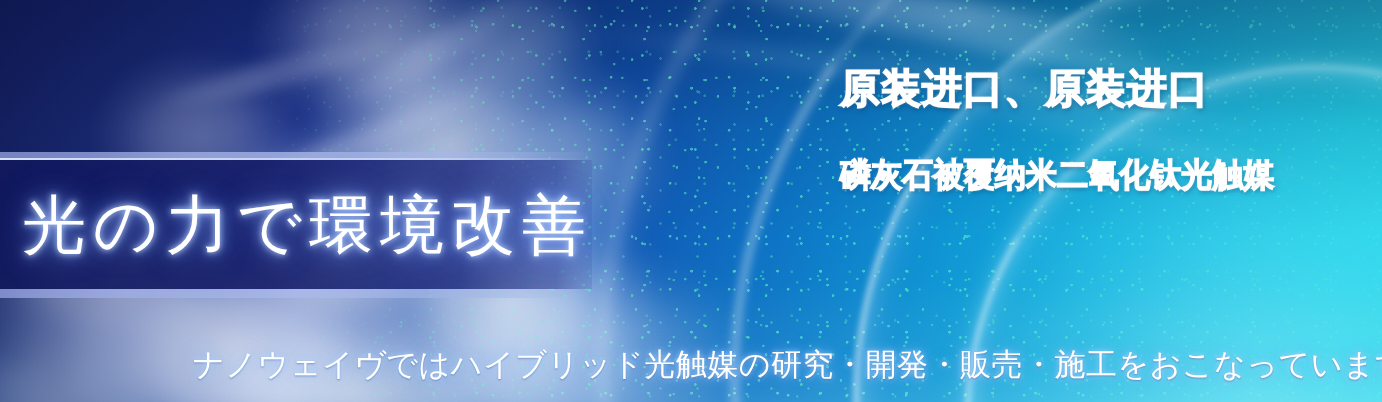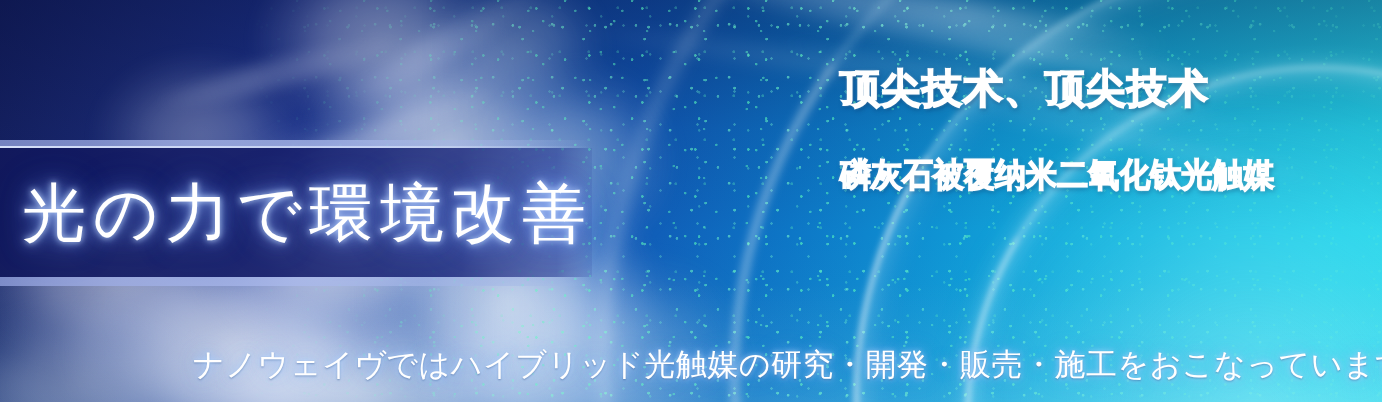--- a/index.html
+++ b/index.html
@@ -231,21 +231,21 @@
     background: linear-gradient(180deg,
       rgba(255,255,255,0) 0%,
       rgba(200,235,255,0.06) 60%,
       rgba(220,245,255,0.12) 100%);
   }
 
   
   .headline-band {
     position: absolute;
     left: 0;
-    top: 140px;
+    top: 152px;
     width: 592px;
     height: 146px;
   }
   .band-core {
     position: absolute;
     left: 0; right: 0;
     top: 8px; bottom: 9px;
     background: linear-gradient(90deg,
       rgba(17,24,92,0.92) 0%,
       rgba(21,29,104,0.90) 45%,
@@ -391,19 +391,19 @@
   <div class="bottom-wash"></div>
 
   <div class="headline-band">
     <div class="band-core"></div>
     <div class="band-edge top"></div>
     <div class="band-edge bottom"></div>
     <div class="headline-jp">光の力で環境改善</div>
   </div>
 
   <div class="cn-block">
-    <div class="cn-line1">顶尖技术、顶尖技术</div>
+    <div class="cn-line1">原装进口、原装进口</div>
     <div class="cn-line2">磷灰石被覆纳米二氧化钛光触媒</div>
   </div>
 
   <div class="tagline">ナノウェイヴではハイブリッド光触媒の研究・開発・販売・施工をおこなっています</div>
 
 </div>
 
 </body></html>

